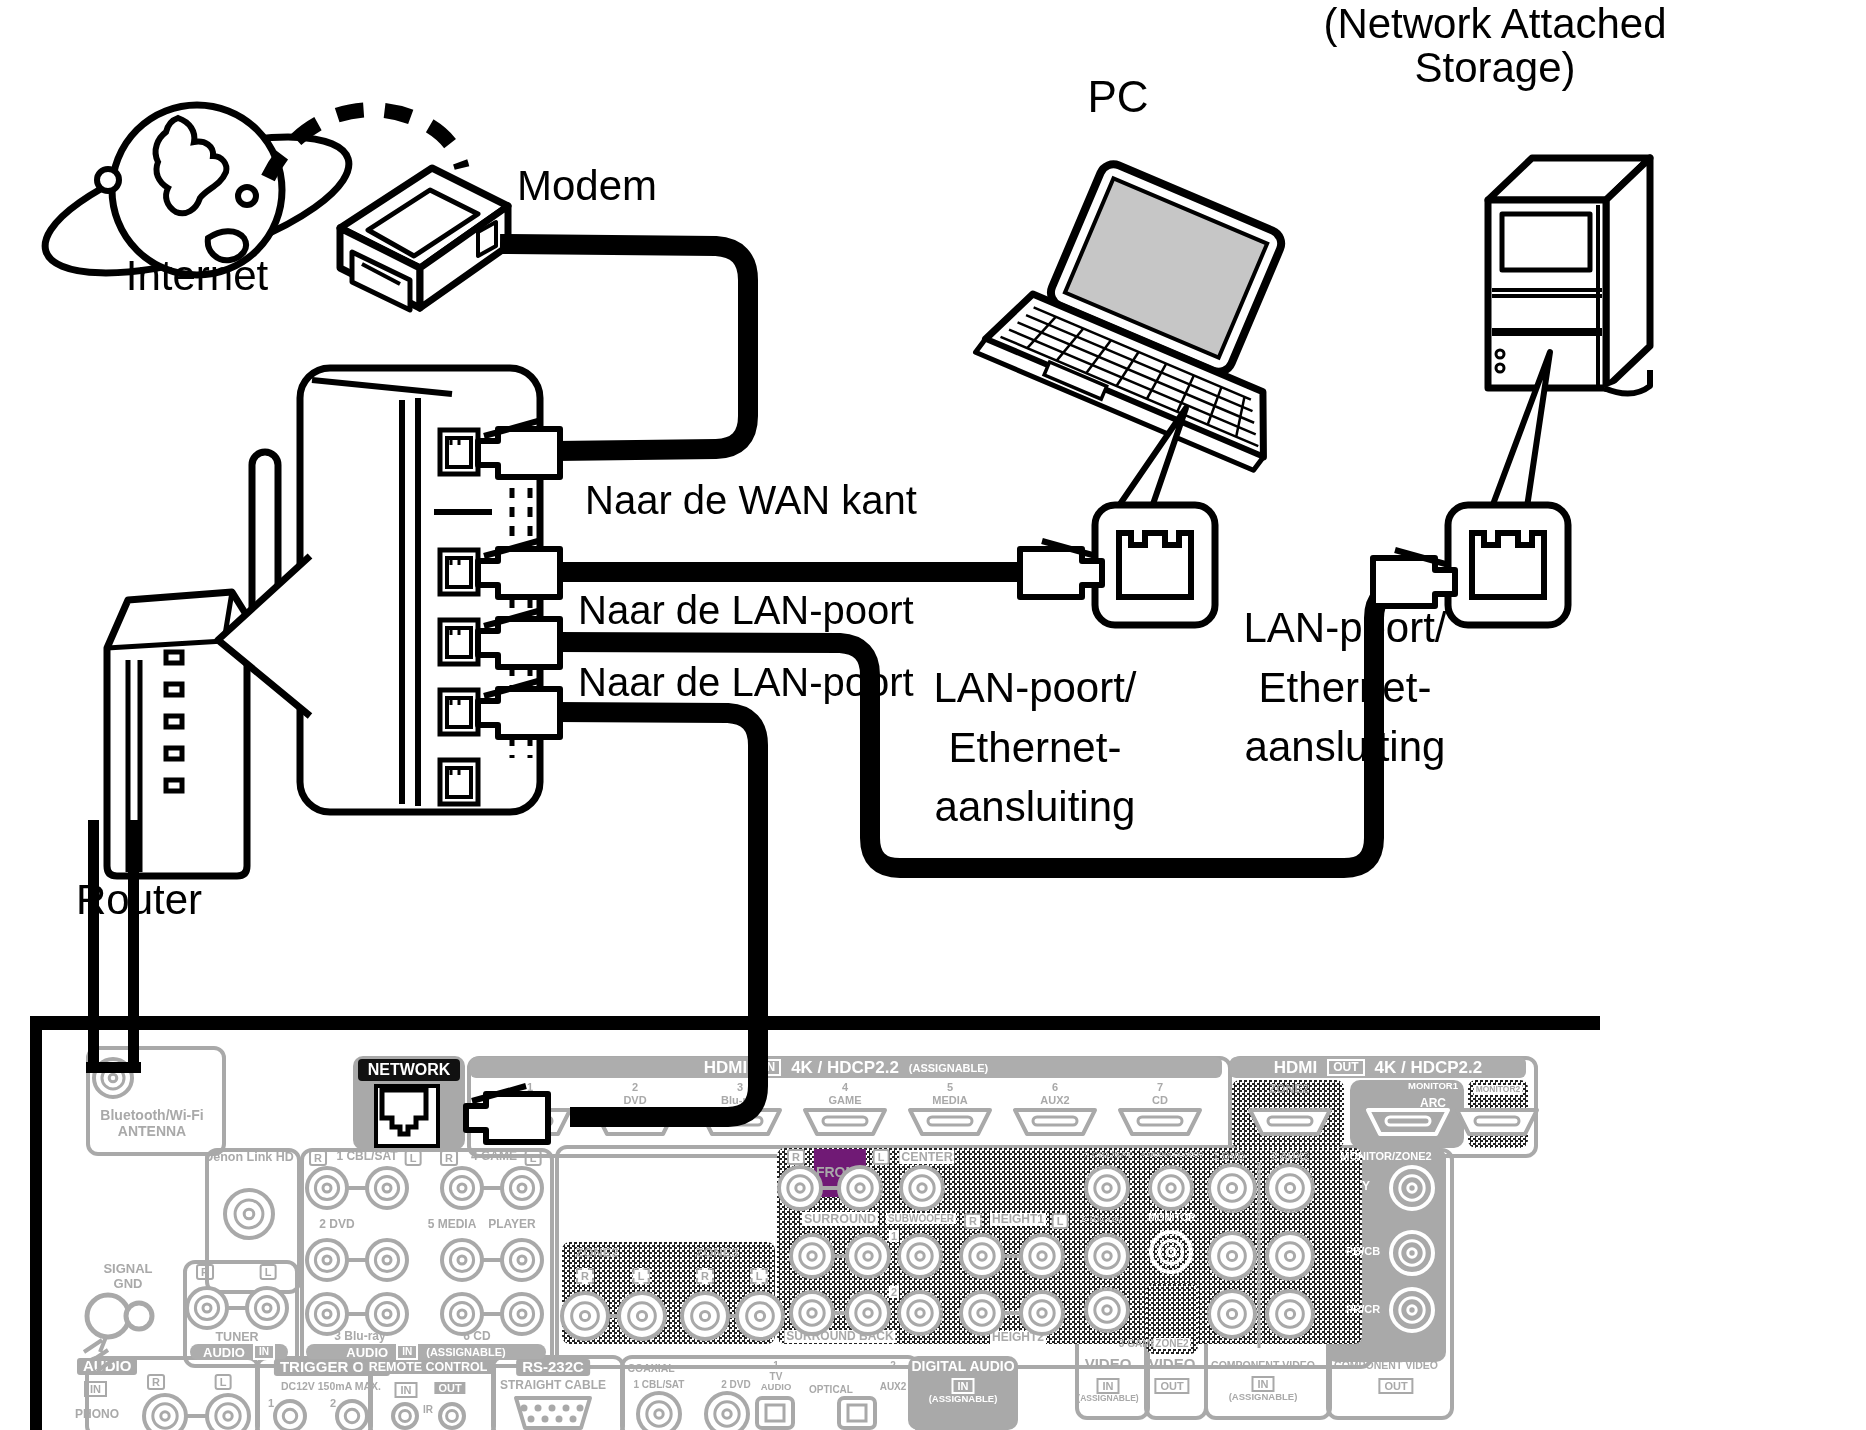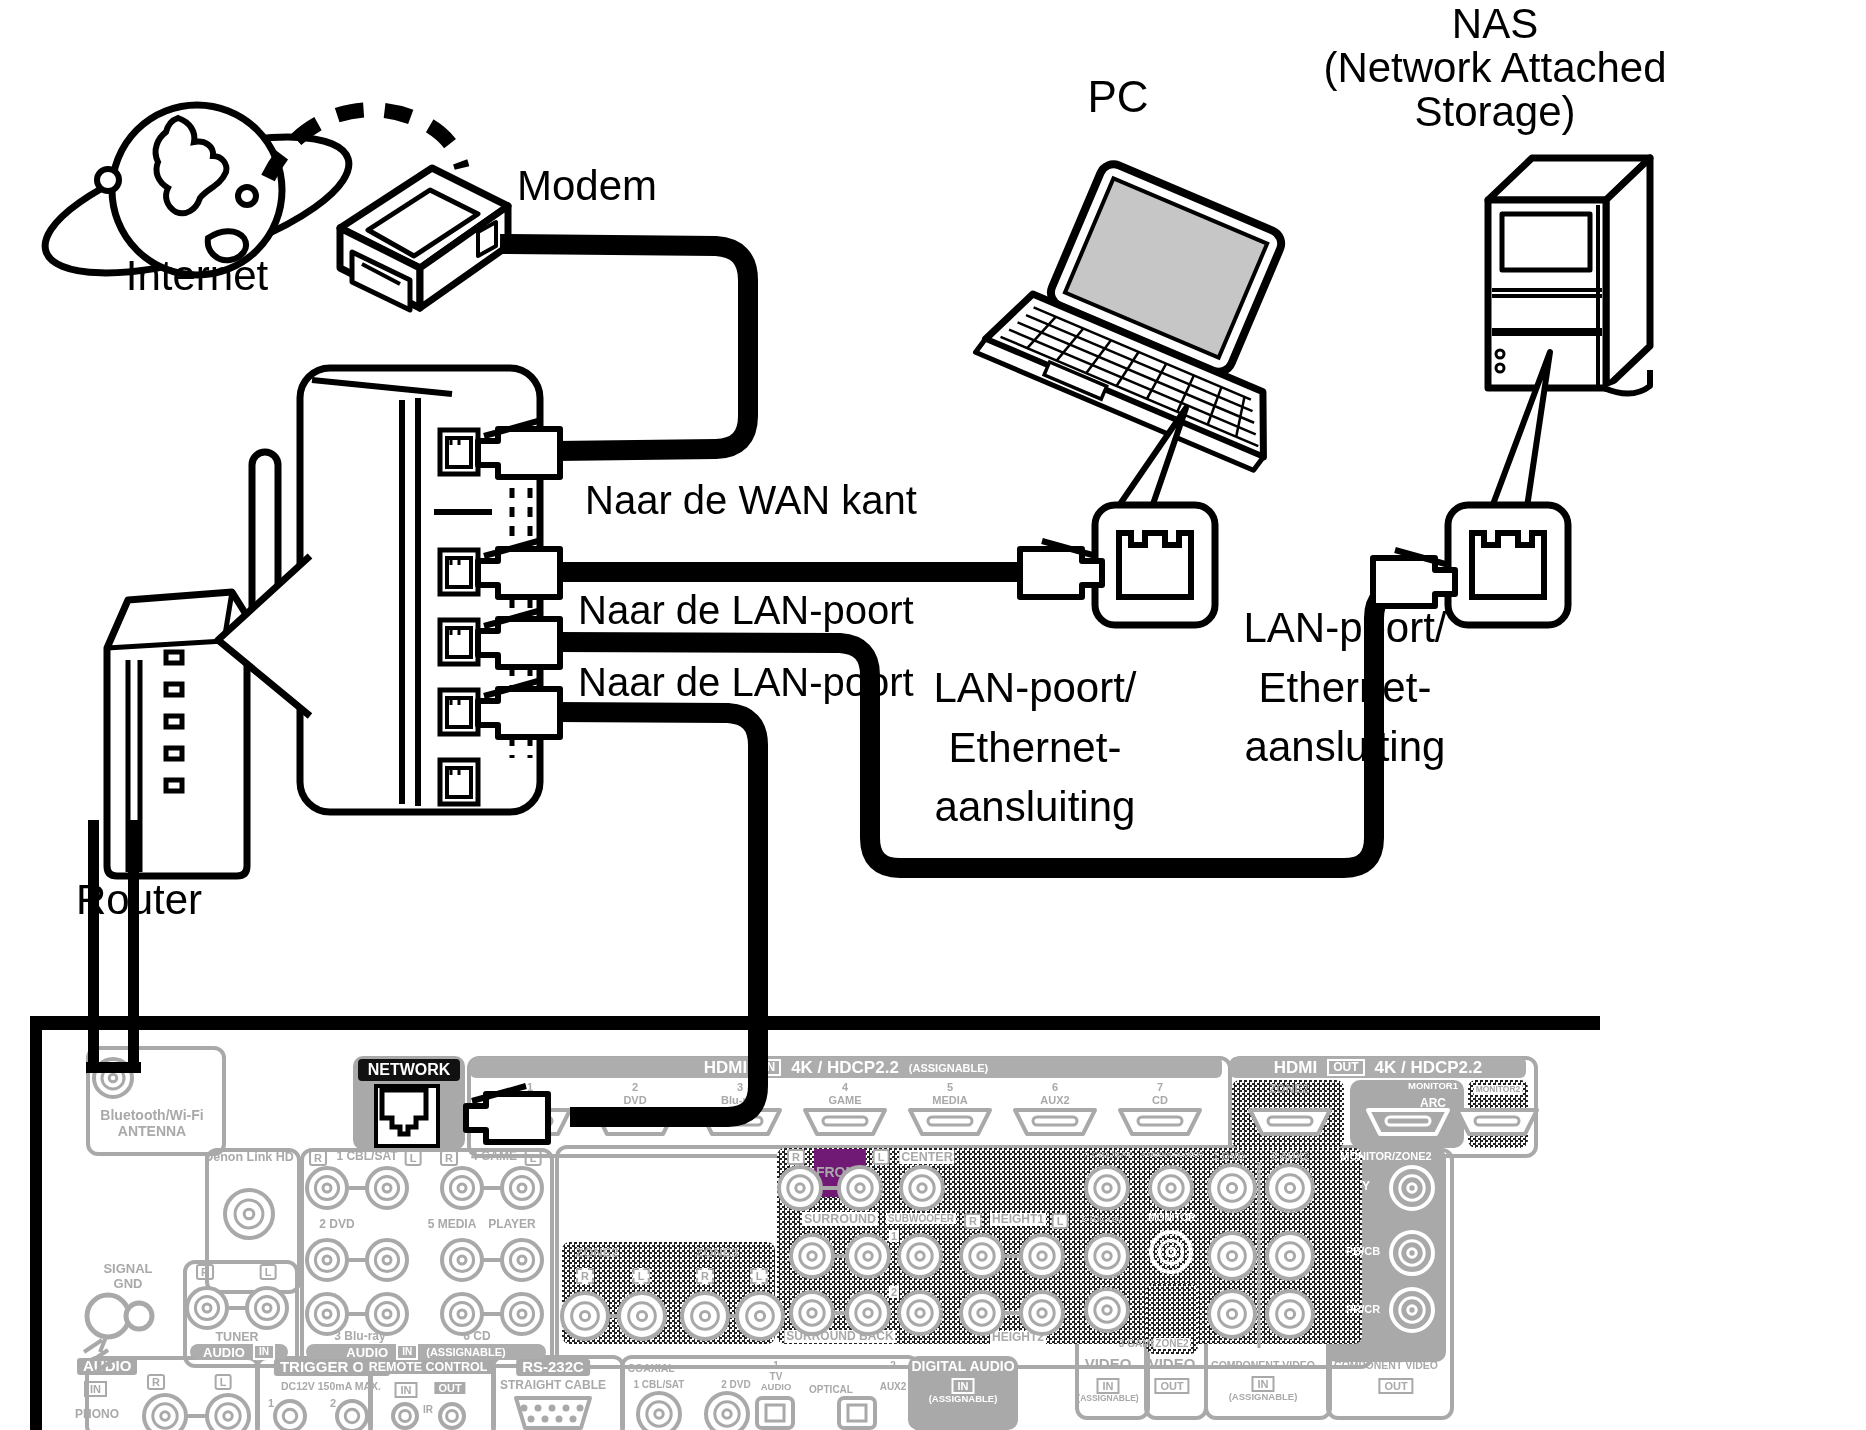--- a/index.html
+++ b/index.html
@@ -327,21 +327,20 @@
         <span style="display: block;">7</span>
         <span style="display: block;">CD</span>
       </div>
     </div>
 
   <div class="biglbl center" style="left:197px;top:252px">Internet</div>
   <div class="biglbl" style="left:517px;top:162px">Modem</div>
   <div class="biglbl" style="left:76px;top:876px">Router</div>
   <div class="biglbl center" style="left:1118px;top:72px;font-size:44px">PC</div>
   <div class="biglbl center" style="left:1495px;top:2px;text-align:center;line-height:1.05">
-    <span style="display:block">NAS</span>
     <span style="display:block">(Network Attached</span>
     <span style="display:block">Storage)</span>
   </div>
   <div class="biglbl" style="left:585px;top:478px;font-size:40px">Naar de WAN kant</div>
   <div class="biglbl" style="left:578px;top:588px;font-size:40px">Naar de LAN-poort</div>
   <div class="biglbl" style="left:578px;top:660px;font-size:40px">Naar de LAN-poort</div>
   <div class="biglbl center" style="left:1035px;top:658px;text-align:center;line-height:1.42">
     <span style="display:block">LAN-poort/</span>
     <span style="display:block">Ethernet-</span>
     <span style="display:block">aansluiting</span>

